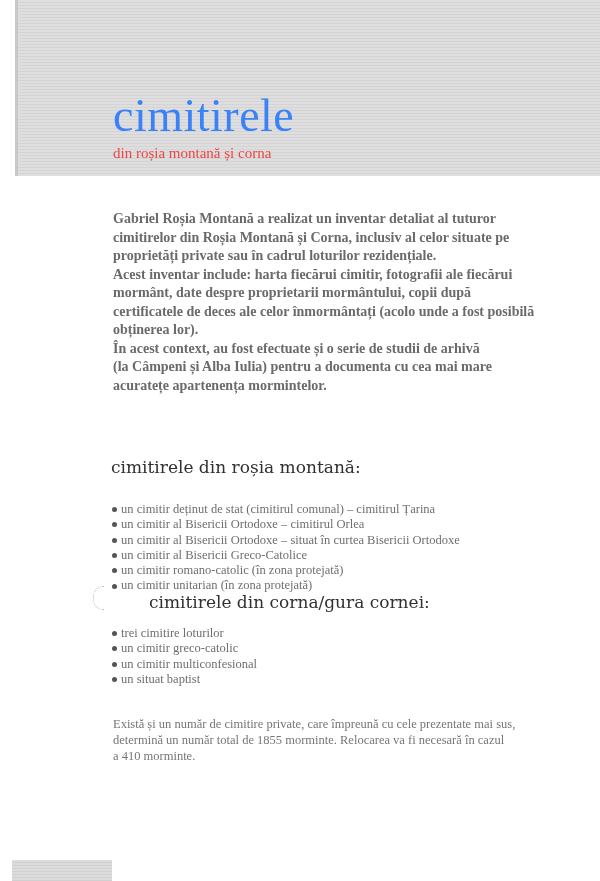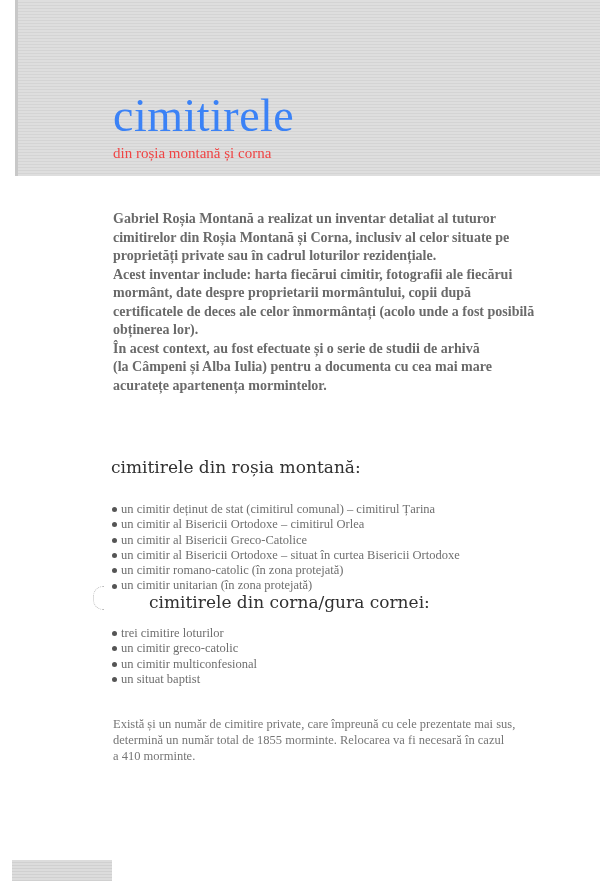--- a/index.html
+++ b/index.html
@@ -81,25 +81,25 @@
   <li>
       <span class="bullet"></span>
       <span>un cimitir deținut de stat (cimitirul comunal) – cimitirul Țarina</span>
     </li>
   <li>
       <span class="bullet"></span>
       <span>un cimitir al Bisericii Ortodoxe – cimitirul Orlea</span>
     </li>
   <li>
       <span class="bullet"></span>
-      <span>un cimitir al Bisericii Greco-Catolice</span>
+      <span>un cimitir al Bisericii Ortodoxe – situat în curtea Bisericii Ortodoxe</span>
     </li>
   <li>
       <span class="bullet"></span>
-      <span>un cimitir al Bisericii Ortodoxe – situat în curtea Bisericii Ortodoxe</span>
+      <span>un cimitir al Bisericii Greco-Catolice</span>
     </li>
   <li>
       <span class="bullet"></span>
       <span>un cimitir romano-catolic (în zona protejată)</span>
     </li>
   <li>
       <span class="bullet"></span>
       <span>un cimitir unitarian (în zona protejată)</span>
     </li>
 </ul>

